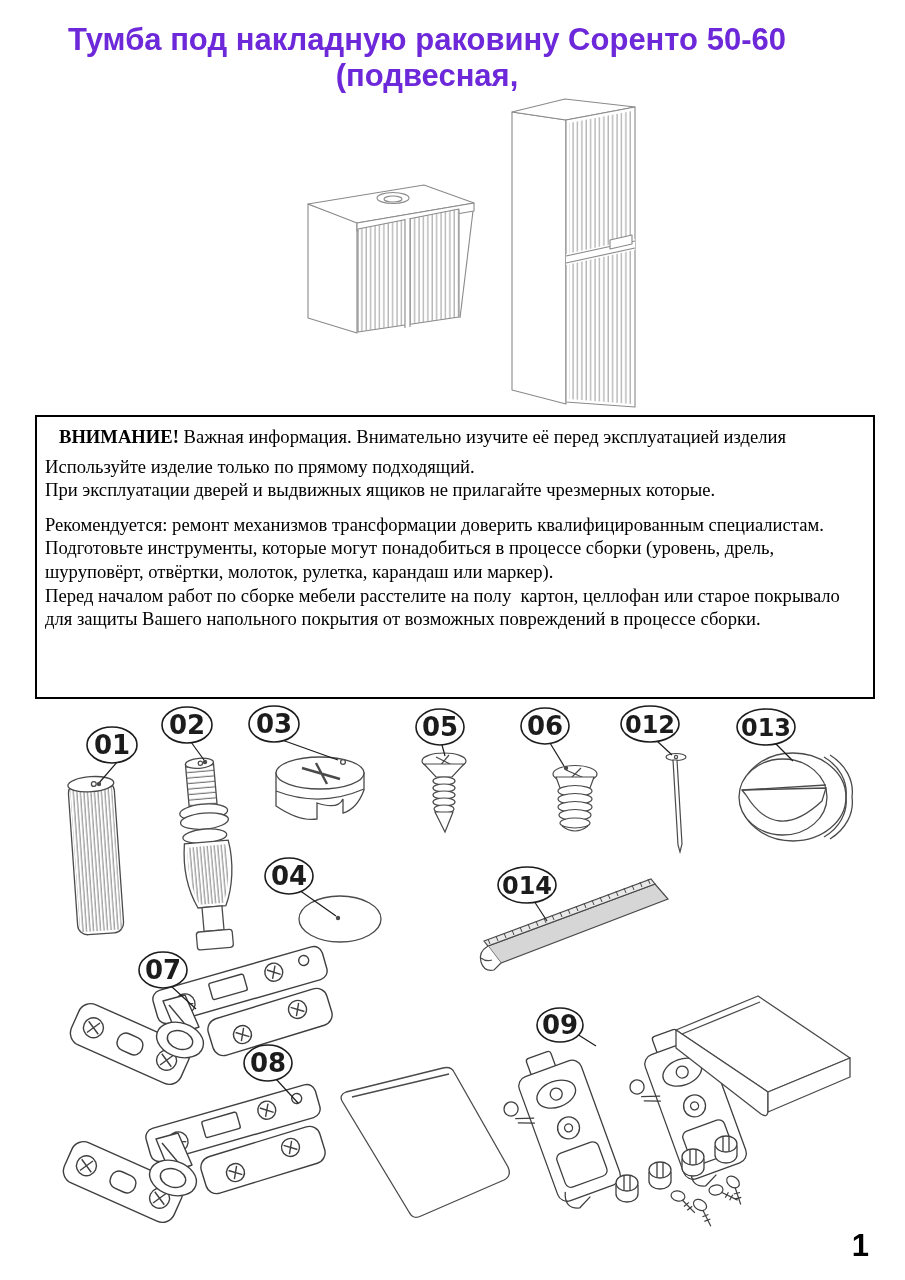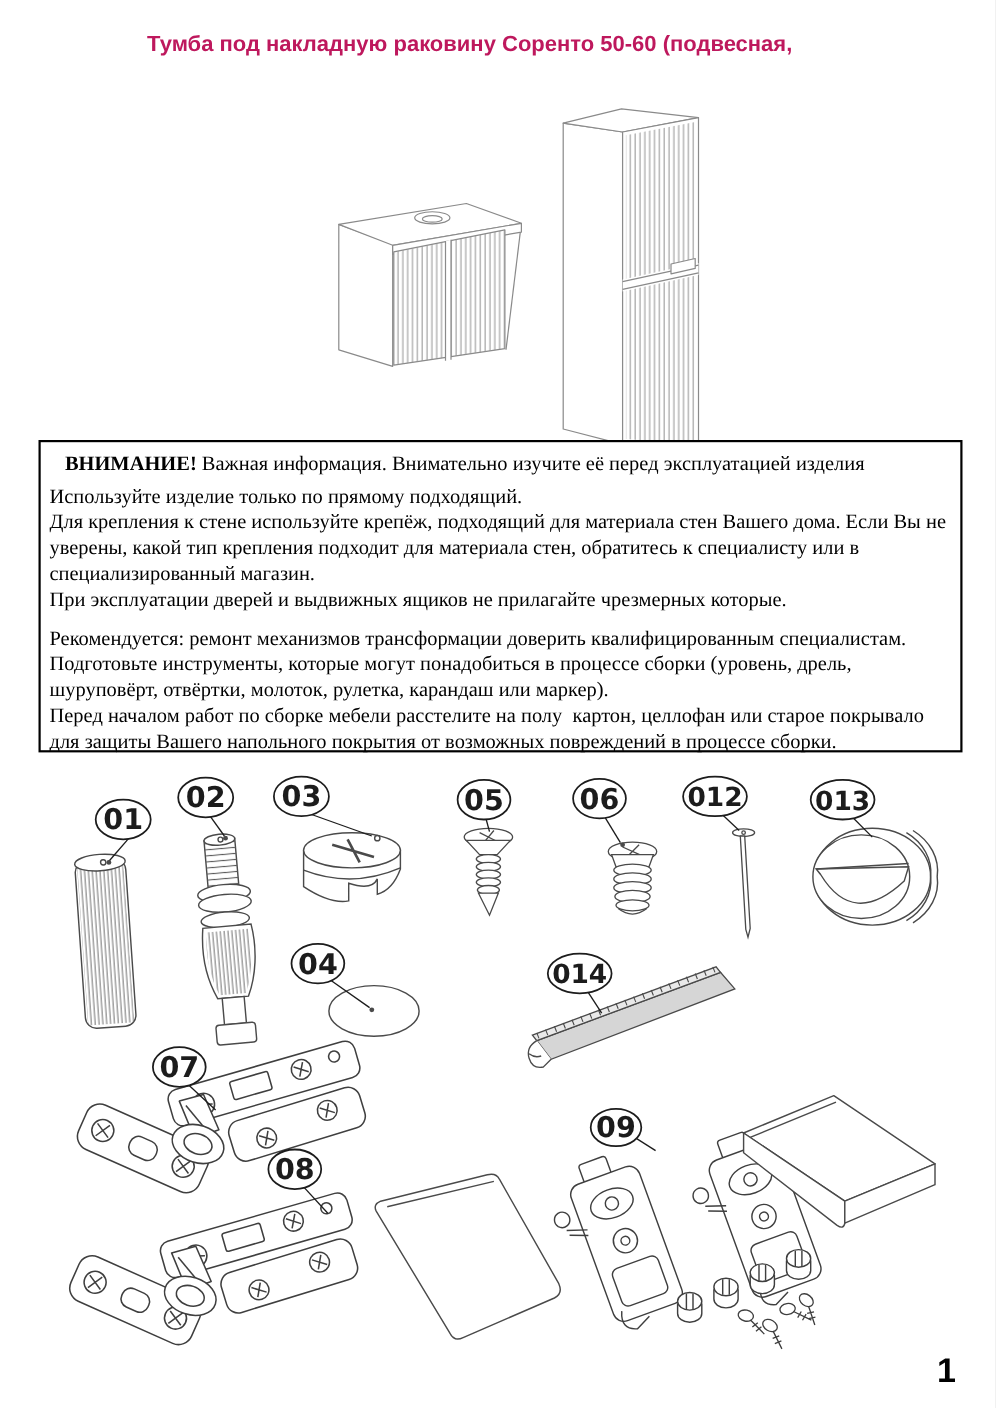--- a/index.html
+++ b/index.html
@@ -1,21 +1,21 @@
 <!DOCTYPE html>
 <html><head>
 <meta charset="utf-8">
 <style>
   html,body{margin:0;padding:0;background:#e8e8e8;}
   .page{position:relative;width:905px;height:1280px;background:#ffffff;margin:0 auto;overflow:hidden;
         font-family:"Liberation Sans",sans-serif;color:#000;}
   .title{position:absolute;top:22px;left:0;width:854px;text-align:center;
-         font-family:"Liberation Sans",sans-serif;font-weight:bold;font-size:20px;line-height:36px;color:#be185d;}
+         font-family:"Liberation Sans",sans-serif;font-weight:bold;font-size:31px;line-height:36px;color:#6d28d9;}
   .art{position:absolute;left:0;top:0;}
-  .warnbox{position:absolute;left:35px;top:400px;width:840px;height:284px;border:2px solid #000;
+  .warnbox{position:absolute;left:35px;top:415px;width:840px;height:284px;border:2px solid #000;
            box-sizing:border-box;background:#fff;padding:6px 8px 0 8px;}
   .warnbox p{margin:0;font-family:"Liberation Serif",serif;font-size:18.6px;line-height:23.6px;white-space:pre-wrap;}
   .warn-head{margin:2px 0 6px 0 !important;text-indent:14px;font-size:19px;}
   .warn-head b{font-weight:bold;}
   .gap-before{margin-top:11px !important;}
   .pagenum{position:absolute;right:36px;bottom:16px;font-weight:bold;font-size:31px;
            font-family:"Liberation Sans",sans-serif;}
   svg text.callout-num{font-family:"DejaVu Sans",sans-serif;font-weight:bold;font-size:26px;fill:#1c1c1c;}
   svg text.callout-num.small{font-size:24px;}
 </style>
@@ -306,21 +306,20 @@
         <path d="M577,1034 L596,1046" stroke-width="1.2"></path>
         <ellipse cx="560" cy="1025" rx="23" ry="17"></ellipse>
         <text class="callout-num" x="560" y="1034" text-anchor="middle" stroke="none" fill="#1c1c1c">09</text>
       </g>
     </g>
   </svg>
 
   <div class="warnbox">
     <p class="warn-head"><b>ВНИМАНИЕ!</b> <span>Важная информация. Внимательно изучите её перед эксплуатацией изделия</span></p>
     <p>Используйте изделие только по прямому подходящий.</p>
-    <p>Для крепления к стене используйте крепёж, подходящий для материала стен Вашего дома. Если Вы не уверены, какой тип крепления подходит для материала стен, обратитесь к специалисту или в специализированный магазин.</p>
     <p>При эксплуатации дверей и выдвижных ящиков не прилагайте чрезмерных которые.</p>
     <p class="gap-before">Рекомендуется: ремонт механизмов трансформации доверить квалифицированным специалистам.</p>
     <p>Подготовьте инструменты, которые могут понадобиться в процессе сборки (уровень, дрель, шуруповёрт, отвёртки, молоток, рулетка, карандаш или маркер).</p>
     <p>Перед началом работ по сборке мебели расстелите на полу  картон, целлофан или старое покрывало для защиты Вашего напольного покрытия от возможных повреждений в процессе сборки.</p>
   </div>
 
   <div class="pagenum">1</div>
 </div>
 
 </body></html>

